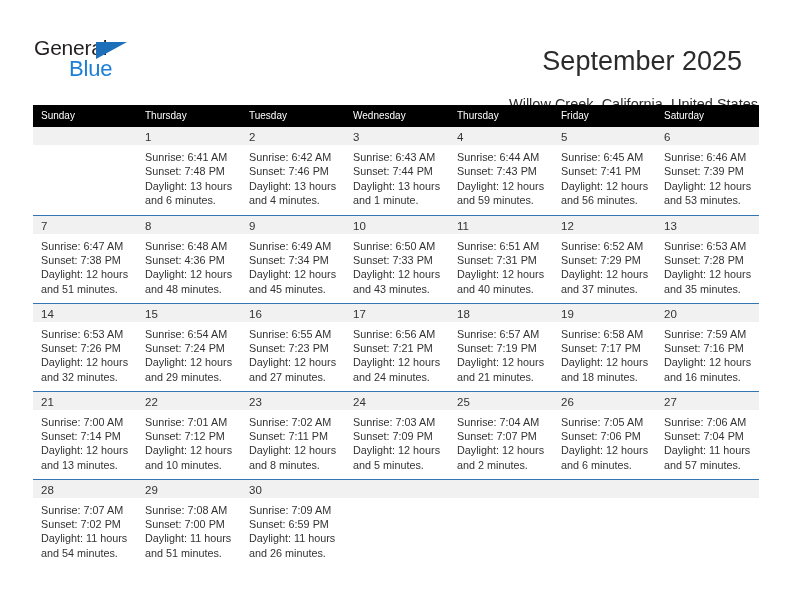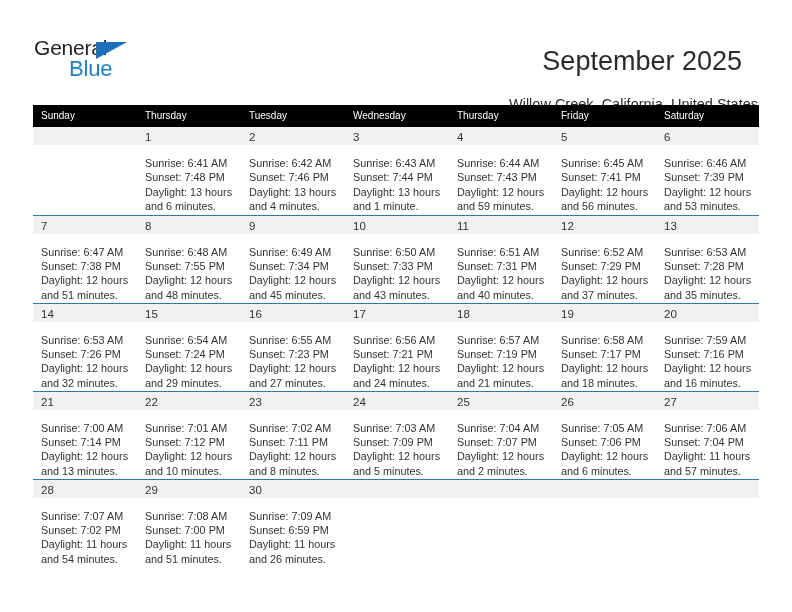--- a/index.html
+++ b/index.html
@@ -129,21 +129,20 @@
     line-height: 16px;
   }
   td.empty .daynum-band {
     background: #f1f1f1;
   }
   .cell-body {
     padding: 5px 6px 0 8px;
     font-size: 10.8px;
     line-height: 14.4px;
     color: #333333;
-    margin-top: 6px;
   }
   .cell-body div {
     white-space: nowrap;
   }
 </style>
 </head>
 <body>
 
 <div class="page">
 
@@ -251,21 +250,21 @@
                 <div>Sunrise: 6:47 AM</div>
                 <div>Sunset: 7:38 PM</div>
                 <div>Daylight: 12 hours</div>
                 <div>and 51 minutes.</div>
               </div>
             </td>
             <td class="daycell">
               <div class="daynum-band">8</div>
               <div class="cell-body">
                 <div>Sunrise: 6:48 AM</div>
-                <div>Sunset: 7:55 PM</div>
+                <div>Sunset: 4:36 PM</div>
                 <div>Daylight: 12 hours</div>
                 <div>and 48 minutes.</div>
               </div>
             </td>
             <td class="daycell">
               <div class="daynum-band">9</div>
               <div class="cell-body">
                 <div>Sunrise: 6:49 AM</div>
                 <div>Sunset: 7:34 PM</div>
                 <div>Daylight: 12 hours</div>

